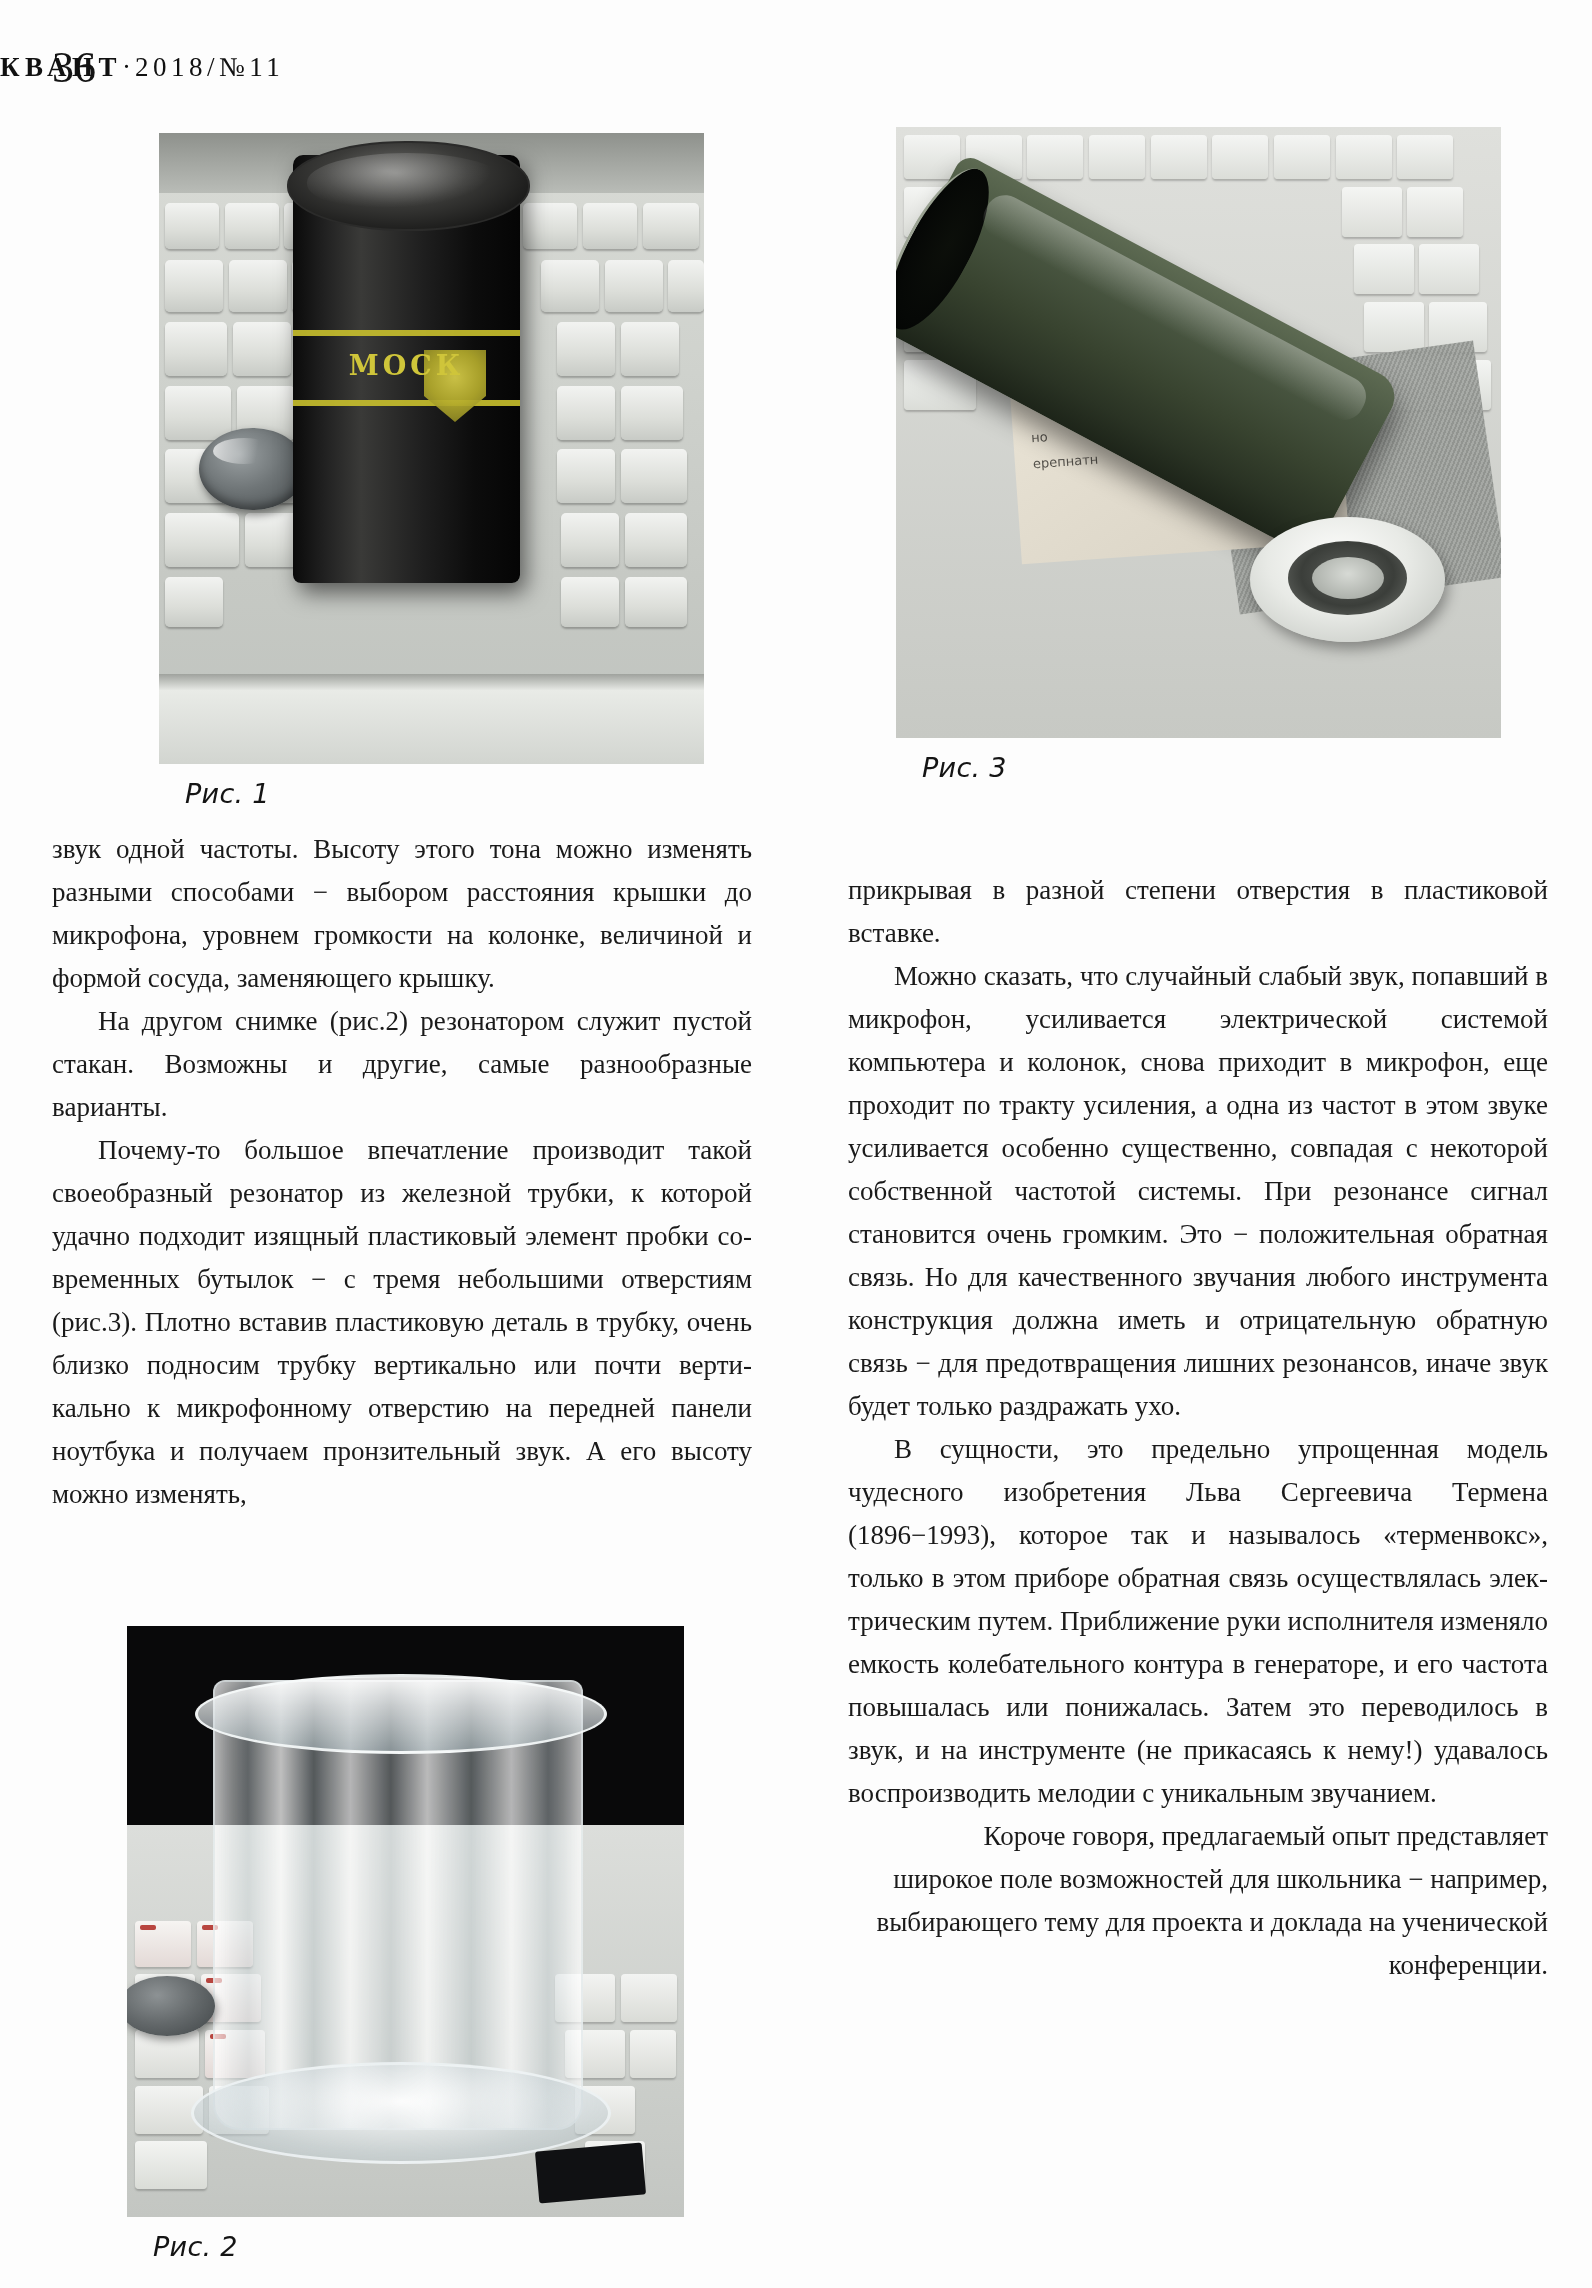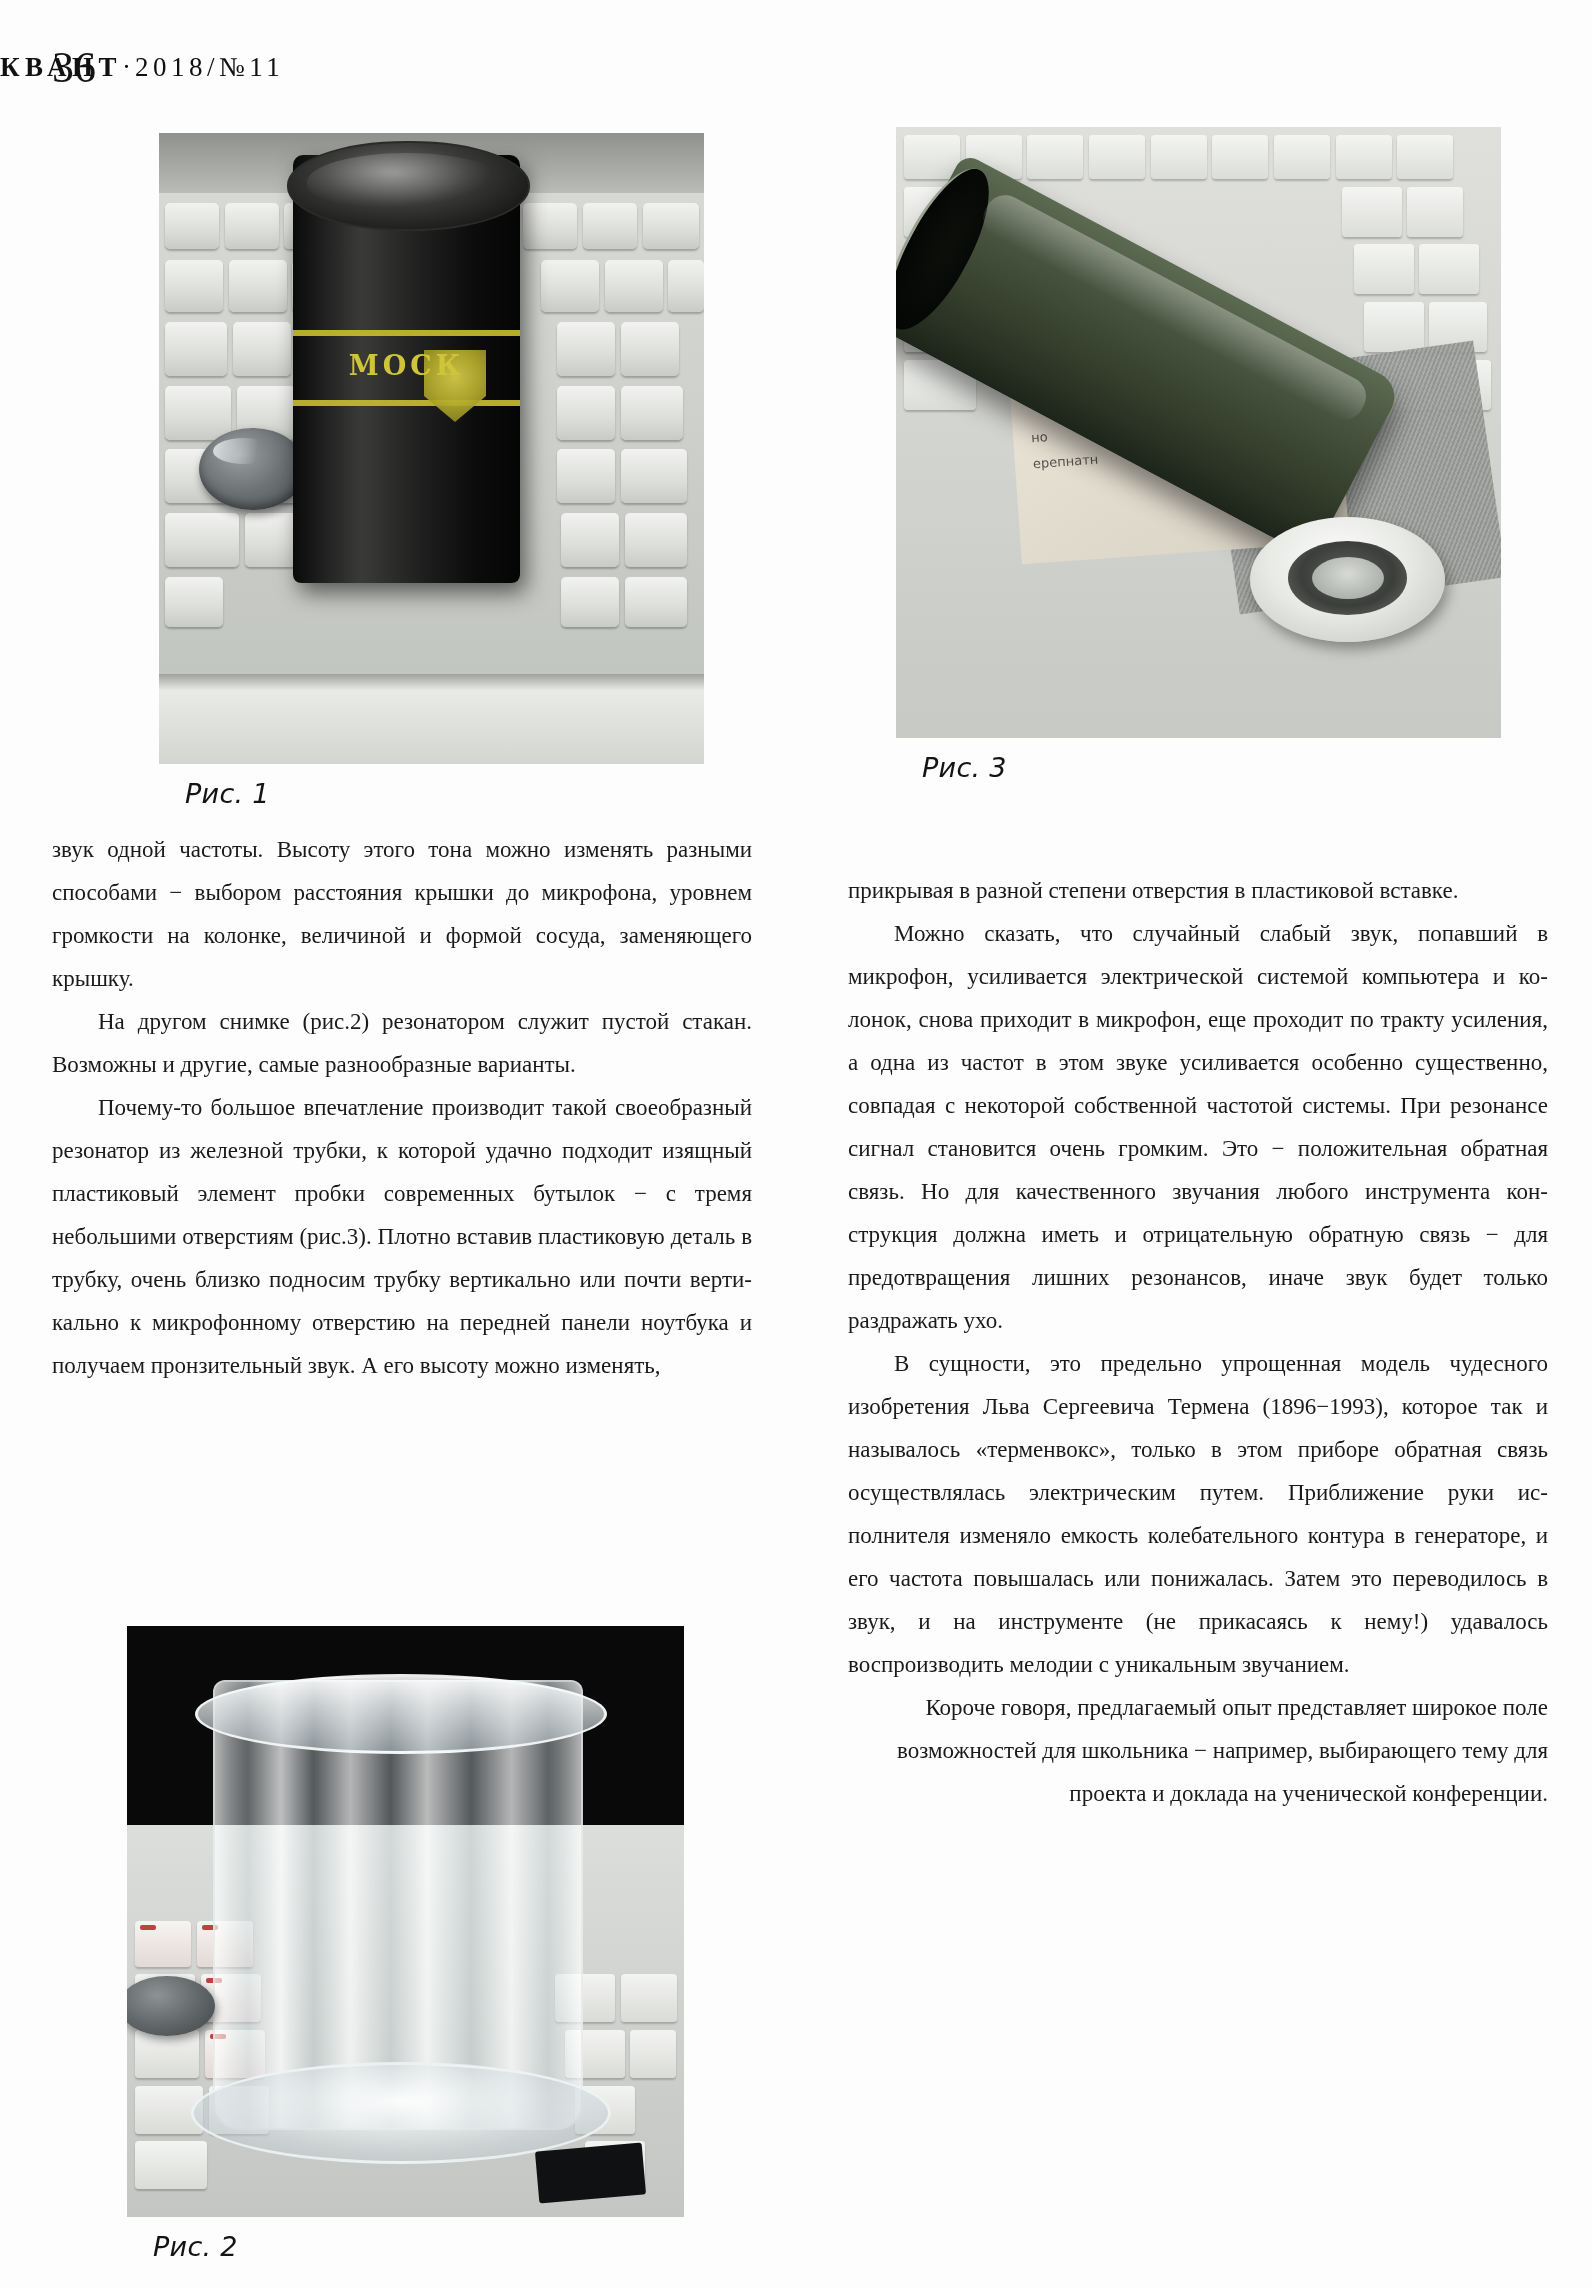--- a/index.html
+++ b/index.html
@@ -57,21 +57,21 @@
   
   .col {
     position: absolute;
     width: 700px;
   }
   .col-left  { left: 52px; }
   .col-right { left: 848px; }
 
   p.body {
     margin: 0;
-    font-size: 23px;
+    font-size: 27px;
     line-height: 43px;
     text-align: justify;
     text-justify: inter-word;
     hyphens: manual;
     -webkit-hyphens: manual;
     word-spacing: 0px;
   }
   p.body.indent { text-indent: 46px; }
   p.body.last { text-align: right; }
 

